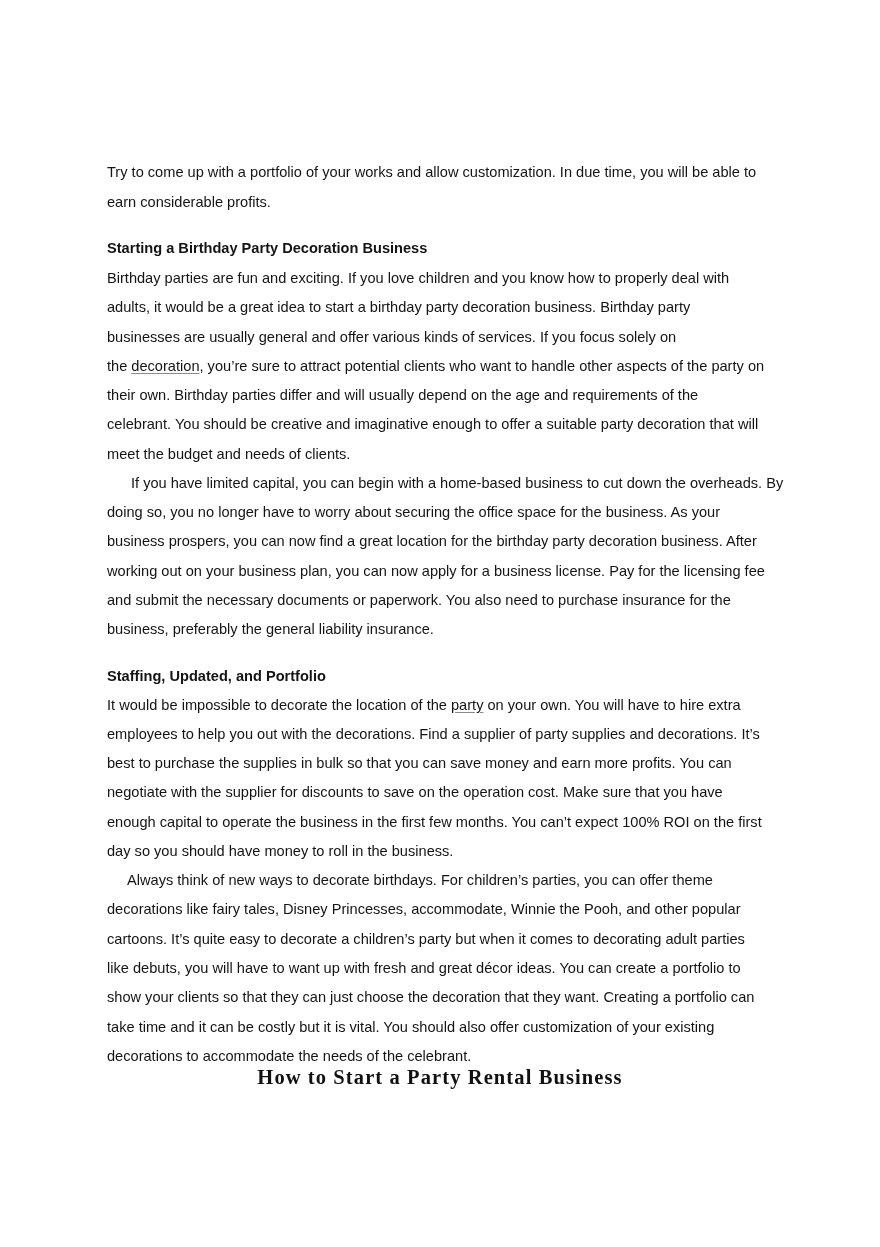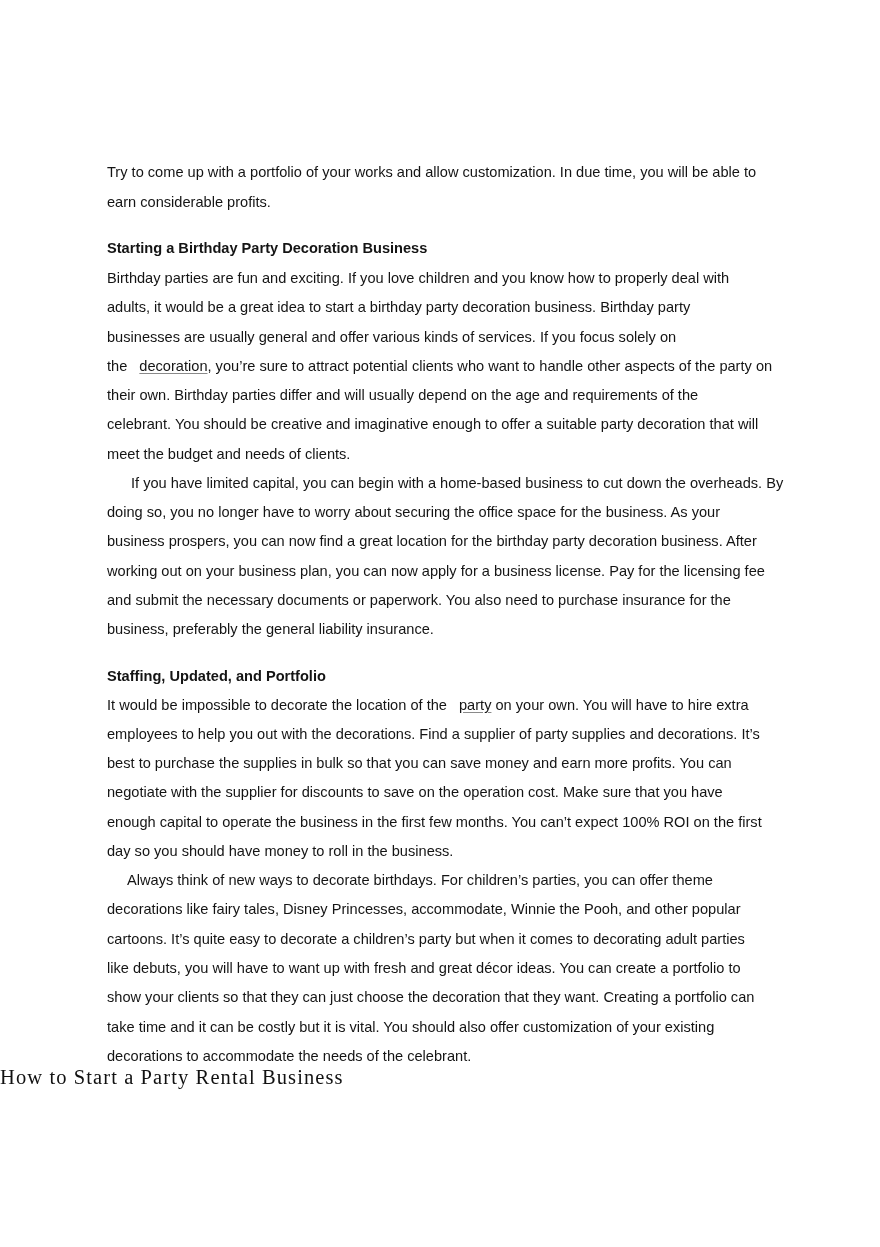--- a/index.html
+++ b/index.html
@@ -37,30 +37,29 @@
     }
     .heading {
       font-weight: bold;
     }
     .link {
       text-decoration: underline;
       text-decoration-color: #8a8a8a;
       text-underline-offset: 2px;
       color: #141414;
       cursor: pointer;
-      margin-left: 8px;
     }
     .article-title {
       position: absolute;
       left: 0;
       width: 880px;
       top: 1048px;
-      text-align: left;
+      text-align: center;
       font-family: "Liberation Serif", serif;
-      font-weight: normal;
+      font-weight: bold;
       font-size: 20.5px;
       letter-spacing: 1.1px;
       color: #111111;
       line-height: 26px;
     }
     .byline {
       position: absolute;
       left: 107px;
       top: 1072px;
       font-family: "Liberation Serif", serif;

